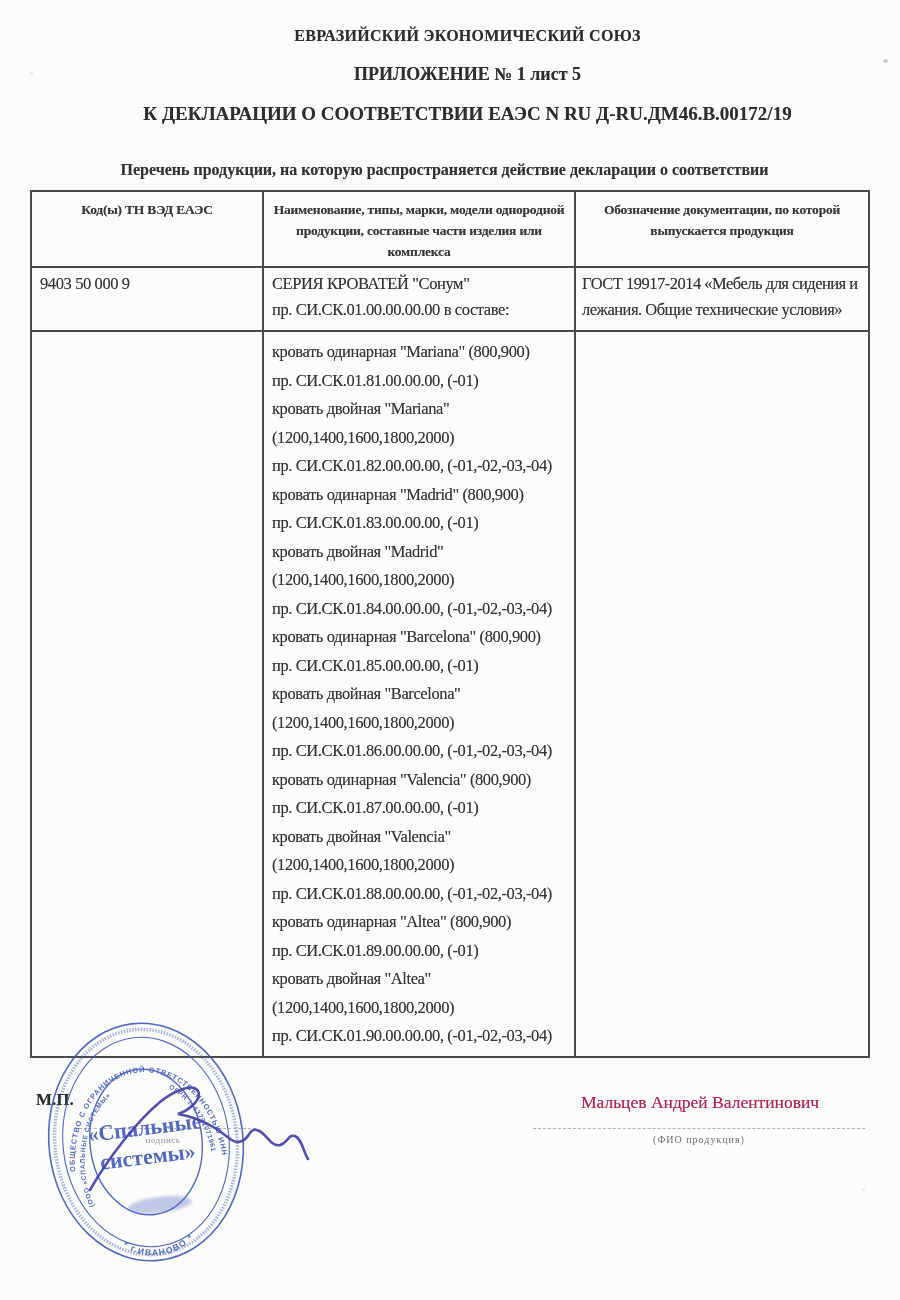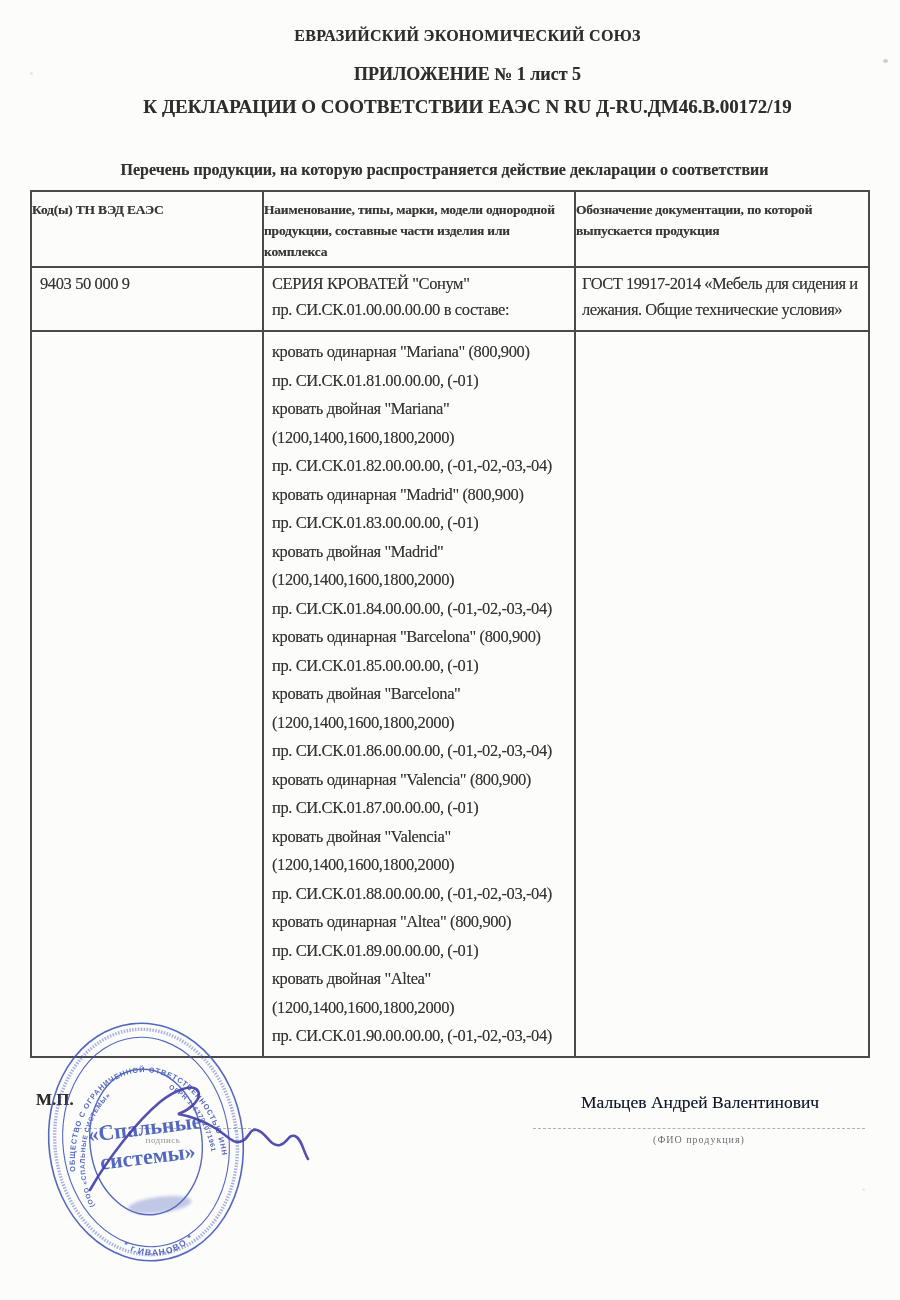--- a/index.html
+++ b/index.html
@@ -10,39 +10,39 @@
     font-family: "Liberation Serif", "DejaVu Serif", serif;
     color: #2e2e2e;
     overflow: hidden;
   }
   .scan-text { text-shadow: 0 0 0.6px rgba(70,70,70,0.55); }
 
   
   .titles { position:absolute; left:35px; right:0; top:0; text-align:center; }
   .title1 { position:absolute; left:0; right:0; top:27px; font-size:16px; font-weight:bold; letter-spacing:0.3px; white-space:nowrap; }
   .title2 { position:absolute; left:0; right:0; top:64px; font-size:18px; font-weight:bold; white-space:nowrap; }
-  .title3 { position:absolute; left:0; right:0; top:96px; font-size:19px; font-weight:bold; white-space:nowrap; }
+  .title3 { position:absolute; left:0; right:0; top:103px; font-size:19px; font-weight:bold; white-space:nowrap; }
   .caption { position:absolute; left:22px; width:845px; top:161px; text-align:center; font-size:16px; color:#333;font-weight:bold; }
 
   
   .doc-table { position:absolute; left:30px; top:190px; }
   table { border-collapse:collapse; table-layout:fixed; width:838px; }
   td { border:2px solid #4a4a4a; vertical-align:top; padding:0; }
-  .hdr { font-weight:bold; font-size:13.5px; line-height:21px; text-align:left; padding-top:7px; letter-spacing:-0.2px; white-space:pre-line; color:#383838; }
+  .hdr { font-weight:bold; font-size:13.5px; line-height:21px; text-align:center; padding-top:7px; letter-spacing:-0.2px; white-space:pre-line; color:#383838; }
   .cell { font-size:16.5px; line-height:26px; letter-spacing:-0.4px; padding:3px 4px 0 8px; white-space:pre-line; color:#343434; }
   .cell-list { font-size:16.5px; line-height:28.5px; letter-spacing:-0.4px; padding:6px 2px 0 8px; white-space:pre-line; color:#343434; }
   tr.r-head { height:76px; }
   tr.r-one  { height:64px;padding-left:36px; }
   tr.r-list { height:726px; }
 
   
   .mp { position:absolute; left:28px; top:1090px; font-size:17px; font-weight:bold; color:#2c2c2c;margin-left:8px; }
   .sig-line-left { position:absolute; left:74px; top:1128px; width:182px; border-top:1.5px dashed #a9a9ad; opacity:0.85; }
   .sig-caption-left { position:absolute; left:118px; top:1135px; width:90px; text-align:center; font-size:9px; color:#8f8f96; letter-spacing:0.5px; }
-  .applicant-name { position:absolute; left:540px; top:1092px; width:320px; text-align:center; font-size:17.5px; color:#0f172a; }
+  .applicant-name { position:absolute; left:540px; top:1092px; width:320px; text-align:center; font-size:17.5px; color:#be185d; }
   .name-line { position:absolute; left:533px; top:1128px; width:332px; border-top:1.5px dashed #aaaaae; opacity:0.9; }
   .name-caption { position:absolute; left:533px; top:1134px; width:332px; text-align:center; font-size:10px; color:#6f6f74; letter-spacing:1px; }
 
   .stamp-svg { position:absolute; left:34px; top:1016px; z-index:3; }
   .sign-svg  { position:absolute; left:75px; top:1075px; z-index:4; }
 
   .speck { position:absolute; border-radius:50%; background:rgba(150,150,150,0.45); }
 </style>
 </head>
 <body>

